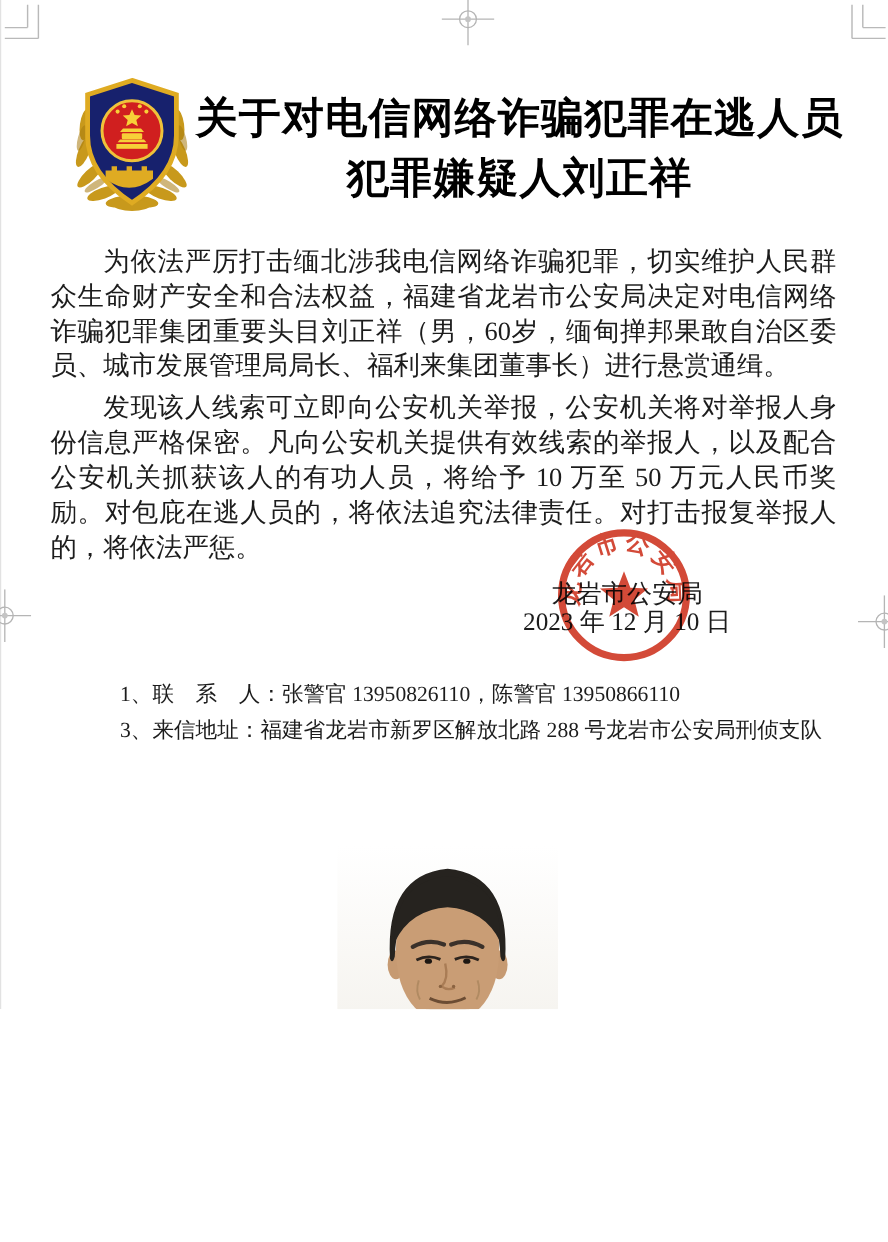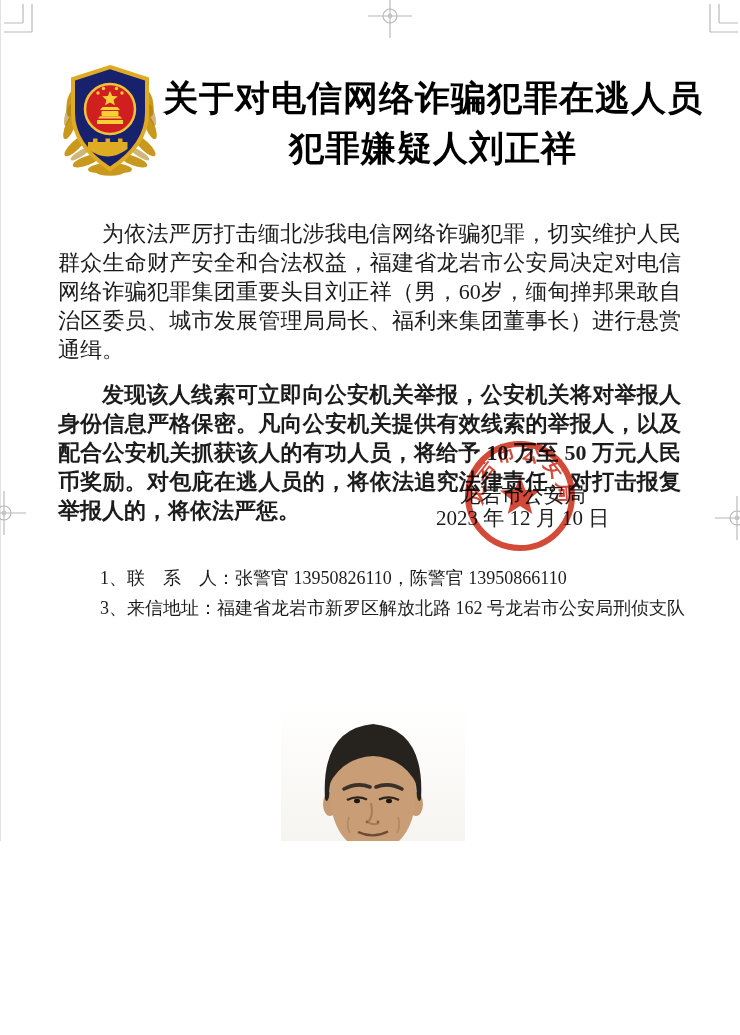--- a/index.html
+++ b/index.html
@@ -12,22 +12,22 @@
   .badge{position:absolute;left:58px;top:62px;width:104px;height:114px;}
   .title{
     position:absolute;left:160px;top:74px;width:546px;text-align:center;
     font-weight:bold;color:#000;font-size:35px;line-height:50px;letter-spacing:1px;
   }
   .title div{white-space:nowrap;}
   .body-text{
     position:absolute;left:42px;top:203px;width:655px;
     font-size:22px;line-height:29px;text-align:justify;
   }
-  .body-text p{margin:16px;text-indent:2em;}
-  .body-text p + p{margin-top:6px;font-weight:bold;}
+  .body-text p{margin:0;text-indent:2em;}
+  .body-text p + p{margin-top:6px;}
   .signature{
     position:absolute;left:400px;top:484px;width:245px;text-align:center;
     font-size:21px;line-height:23px;
   }
   .seal{
     position:absolute;left:459px;top:435px;width:122px;height:122px;
     mix-blend-mode:multiply;opacity:.92;
   }
   .contacts{
     position:absolute;left:42px;top:563px;width:656px;
@@ -145,21 +145,21 @@
       <path id="sealArc" d="M 25.3,74 A 38,38 0 1 1 96.7,74" fill="none"></path>
     </defs>
     <text font-size="20" font-weight="bold" fill="#cf3a27" letter-spacing="3" font-family="Liberation Serif, DejaVu Serif, serif">
       <textPath href="#sealArc" startOffset="50%" text-anchor="middle">龙岩市公安局</textPath>
     </text>
     <polygon points="61,41 66.3,54.7 81,55.5 69.6,64.8 73.3,79 61,71 48.7,79 52.4,64.8 41,55.5 55.7,54.7" fill="#cf3a27"></polygon>
   </svg>
 
   <div class="contacts">
     <div class="contact-item">1、联　系　人：张警官 13950826110，陈警官 13950866110</div>
-    <div class="contact-item">3、来信地址：福建省龙岩市新罗区解放北路 162 号龙岩市公安局刑侦支队</div>
+    <div class="contact-item">3、来信地址：福建省龙岩市新罗区解放北路 288 号龙岩市公安局刑侦支队</div>
   </div>
 
   <svg class="photo" viewBox="0 0 184 227">
     <defs>
       <linearGradient id="bgGrad" x1="0" y1="0" x2="0" y2="1">
         <stop offset="0" stop-color="#ffffff"></stop>
           <stop offset="1" stop-color="#f0ede6"></stop>
       </linearGradient>
       <pattern id="knit" width="7" height="7" patternUnits="userSpaceOnUse">
         <path d="M0,7 L7,0 M-1,1 L1,-1 M6,8 L8,6" stroke="#d6d0bf" stroke-width="1"></path>

